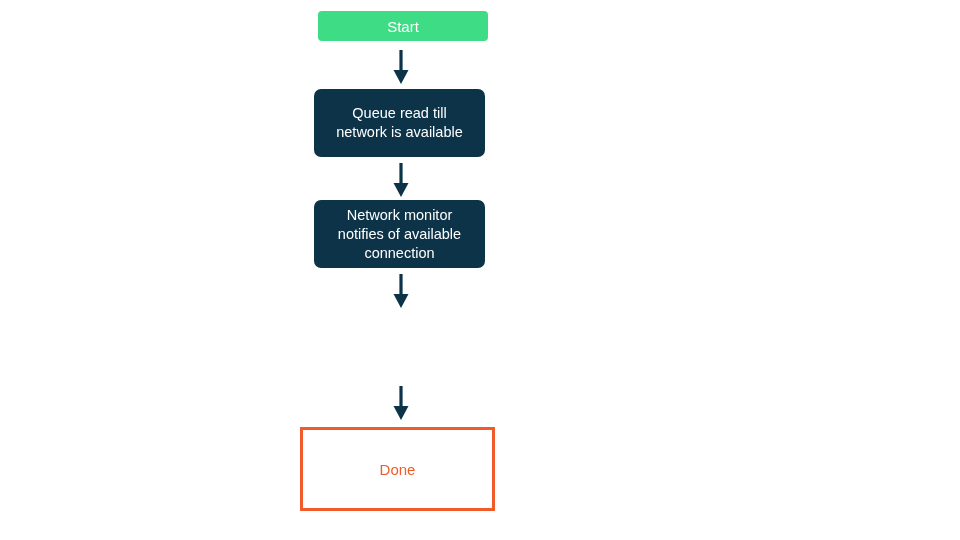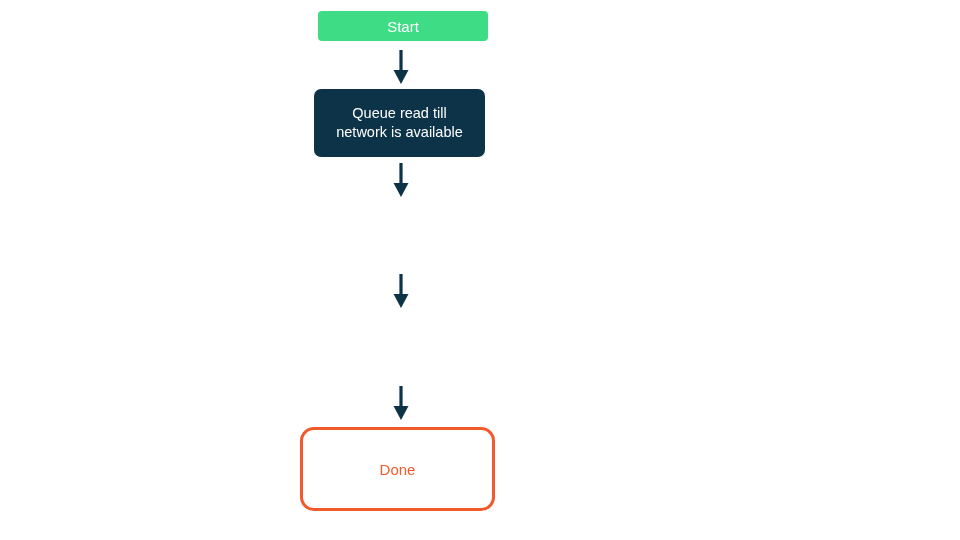--- a/index.html
+++ b/index.html
@@ -15,21 +15,20 @@
   }
 
   .node {
     position: absolute;
     display: flex;
     align-items: center;
     justify-content: center;
     text-align: center;
     line-height: 19px;
     font-size: 14.5px;
-    border-radius: 14px;
   }
 
   .node-start {
     left: 318px; top: 11px;
     width: 170px; height: 30px;
     background: #3edc84;
     color: #ffffff;
     border-radius: 4px;
     font-size: 15px;
   }
@@ -83,20 +82,23 @@
 
   <div class="node node-process node-queue">
     <span>Queue read till network is available</span>
   </div>
 
   <svg class="arrow arrow-2" viewBox="0 0 20 34" aria-hidden="true">
     <rect x="8.4" y="0" width="3.2" height="22" fill="#0d3349"></rect>
     <polygon points="2.5,20 17.5,20 10,34" fill="#0d3349"></polygon>
   </svg>
 
+  <div class="node node-process node-monitor">
+    <span>Network monitor notifies of available connection</span>
+  </div>
 
   <svg class="arrow arrow-3" viewBox="0 0 20 34" aria-hidden="true">
     <rect x="8.4" y="0" width="3.2" height="22" fill="#0d3349"></rect>
     <polygon points="2.5,20 17.5,20 10,34" fill="#0d3349"></polygon>
   </svg>
 
 
   <svg class="arrow arrow-4" viewBox="0 0 20 34" aria-hidden="true">
     <rect x="8.4" y="0" width="3.2" height="22" fill="#0d3349"></rect>
     <polygon points="2.5,20 17.5,20 10,34" fill="#0d3349"></polygon>

